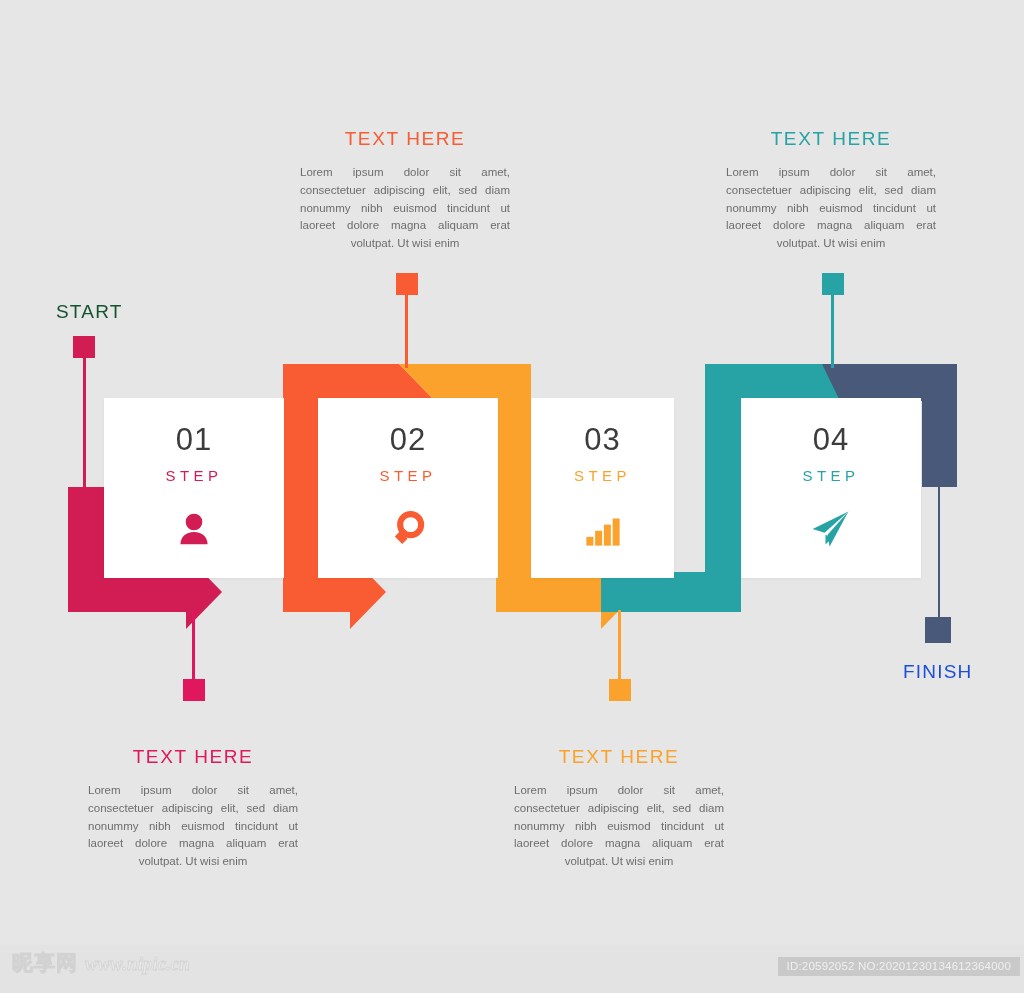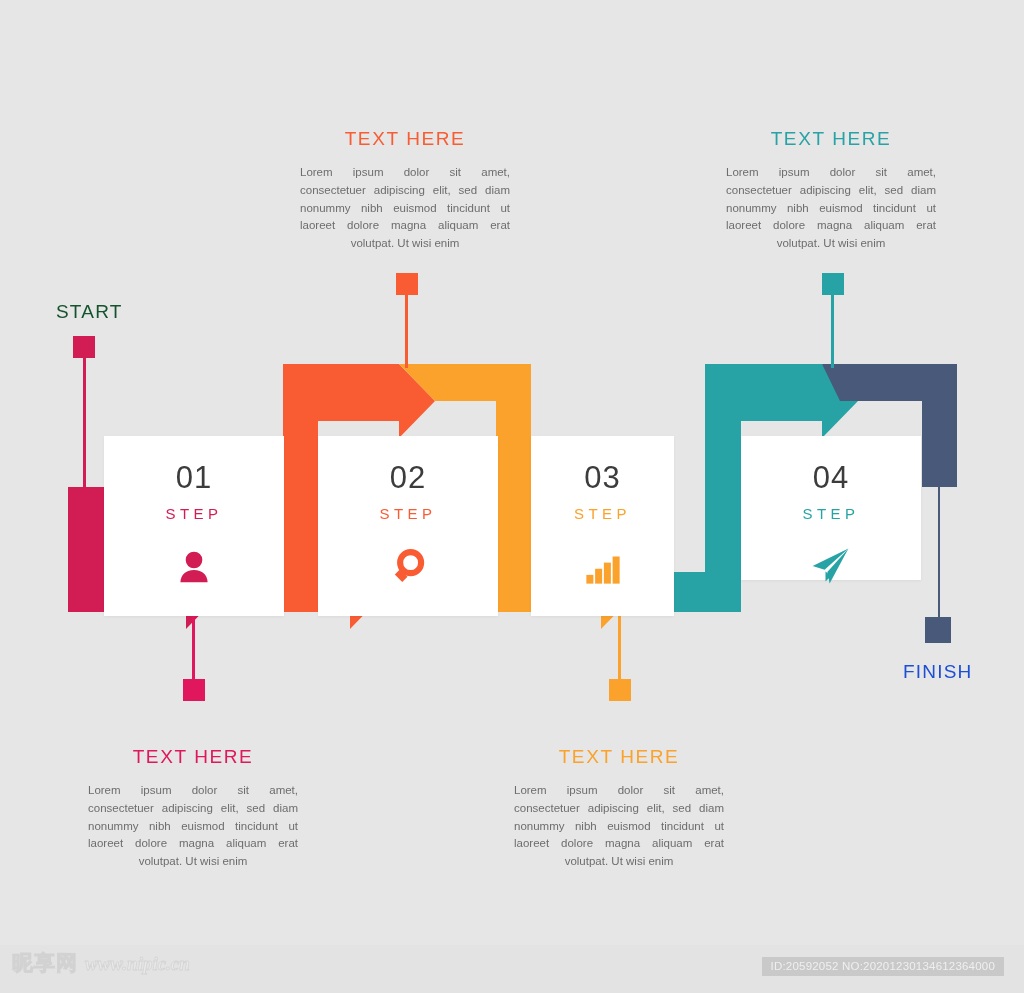--- a/index.html
+++ b/index.html
@@ -25,21 +25,20 @@
 
   
   .card {
     position: absolute;
     background: #ffffff;
     box-shadow: 0 1px 3px rgba(0,0,0,0.05);
     z-index: 5;
     display: flex;
     flex-direction: column;
     align-items: center;
-    margin-top: 38px;
   }
   .card-num {
     font-size: 31px;
     color: #3c3c3c;
     font-weight: 400;
     letter-spacing: 1px;
     line-height: 1;
     margin-top: 26px;
   }
   .card-step {
@@ -132,21 +131,21 @@
     font-family: "Liberation Serif", serif;
     font-style: italic;
     font-size: 19px;
     font-weight: 700;
     color: #e8e8e8;
     -webkit-text-stroke: 0.8px #d4d4d4;
     line-height: 1;
   }
   #wm-id {
     position: absolute;
-    right: 20px;
+    right: 4px;
     top: 12px;
     background: #c9c9c9;
     color: #efefef;
     font-size: 11.5px;
     padding: 3px 9px 4px 9px;
     letter-spacing: 0.2px;
     white-space: nowrap;
   }
 </style>
 </head>
@@ -216,21 +215,21 @@
     <div class="card-icon">
       <svg viewBox="0 0 48 48" width="42" height="42" aria-hidden="true">
         <rect x="5" y="33" width="8" height="10" fill="#faa22c"></rect>
         <rect x="15" y="26" width="8" height="17" fill="#faa22c"></rect>
         <rect x="25" y="19" width="8" height="24" fill="#faa22c"></rect>
         <rect x="35" y="12" width="8" height="31" fill="#faa22c"></rect>
       </svg>
     </div>
   </div>
 
-  <div class="card" style="left:741px; top:398px; width:180px; height:144px;">
+  <div class="card" style="left:741px; top:398px; width:180px; height:180px;">
     <div class="card-num">04</div>
     <div class="card-step" style="color:#27a3a6;">STEP</div>
     <div class="card-icon">
       <svg viewBox="0 0 48 48" width="44" height="44" aria-hidden="true">
         <path d="M 43 5 L 4 24 L 17 28 Z" fill="#27a3a6"></path>
         <path d="M 43 5 L 20 30.5 L 22.5 43 Z" fill="#27a3a6"></path>
         <path d="M 18 30 L 18 41 L 24 35 Z" fill="#27a3a6"></path>
       </svg>
     </div>
   </div>

